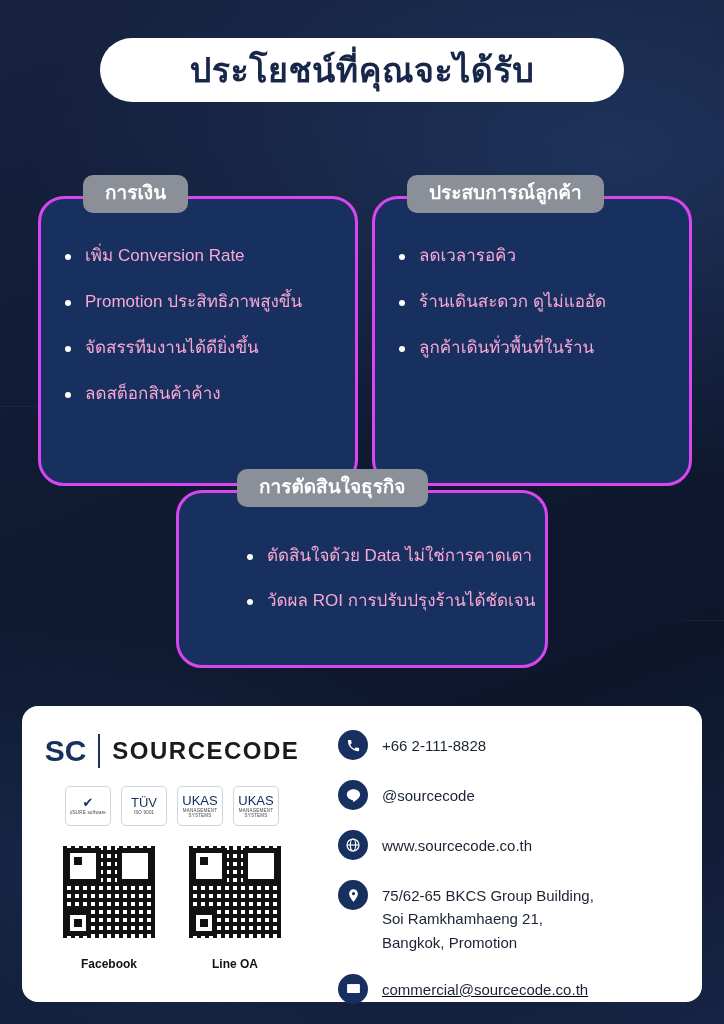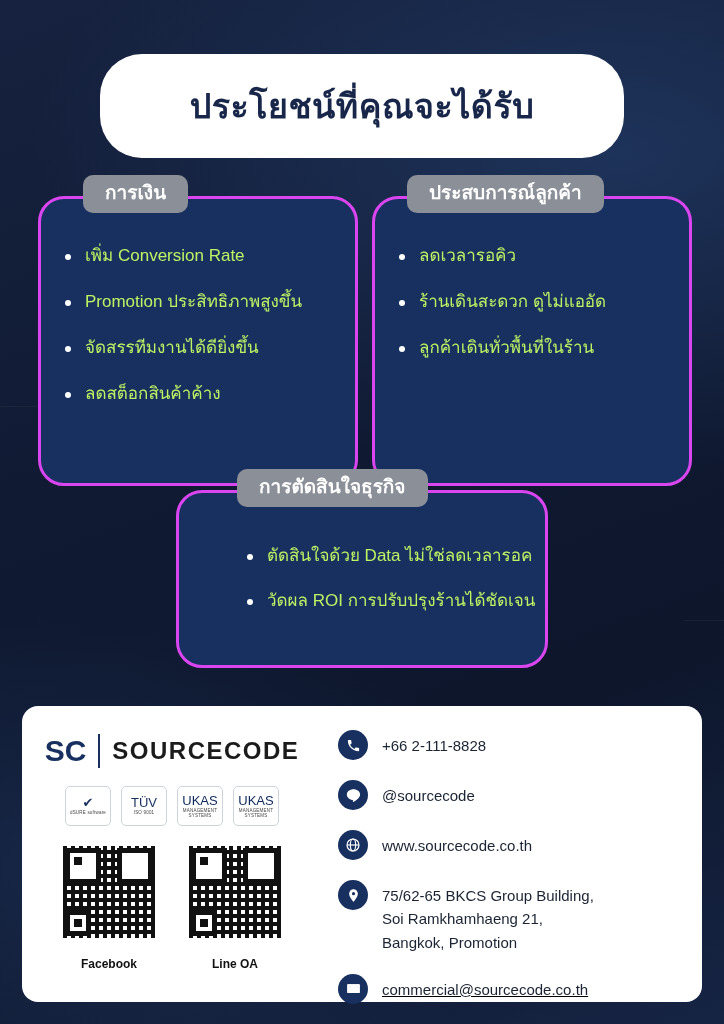--- a/index.html
+++ b/index.html
@@ -22,22 +22,22 @@
   }
   .page {
     position: relative;
     width: 724px; height: 1024px;
     padding: 0;
   }
 
   
   .title-pill {
     position: absolute;
-    left: 100px; top: 54px;
-    width: 524px; height: 104px;
+    left: 100px; top: 38px;
+    width: 524px; height: 64px;
     background: #ffffff;
     border-radius: 42px;
     display: flex; align-items: center; justify-content: center;
   }
   .title-pill .title-text {
     font-size: 34px;
     font-weight: bold;
     color: #18264a;
     letter-spacing: 0.5px;
     line-height: 1;
@@ -61,21 +61,21 @@
     font-weight: bold;
     white-space: nowrap;
     line-height: 1.1;
   }
   .card-body {
     padding: 46px 18px 18px 22px;
   }
   ul.bullets { list-style: none; }
   ul.bullets li {
     position: relative;
-    color: #bef264;
+    color: #f9a8d4;
     font-size: 17px;
     line-height: 1.35;
     padding-left: 22px;
     margin-bottom: 23px;
     white-space: nowrap;
   }
   ul.bullets li:last-child { margin-bottom: 0; }
   ul.bullets li::before {
     content: "";
     position: absolute;
@@ -224,21 +224,21 @@
         <li>ร้านเดินสะดวก ดูไม่แออัด</li>
         <li>ลูกค้าเดินทั่วพื้นที่ในร้าน</li>
       </ul>
     </div>
   </div>
 
   <div class="card" id="card-decision">
     <div class="card-header">การตัดสินใจธุรกิจ</div>
     <div class="card-body">
       <ul class="bullets">
-        <li>ตัดสินใจด้วย Data ไม่ใช่ลดเวลารอค</li>
+        <li>ตัดสินใจด้วย Data ไม่ใช่การคาดเดา</li>
         <li>วัดผล ROI การปรับปรุงร้านได้ชัดเจน</li>
       </ul>
     </div>
   </div>
 
   <div class="footer">
 
     <div class="footer-left">
       <div class="logo-row">
         <div class="logo-sc">SC</div>

